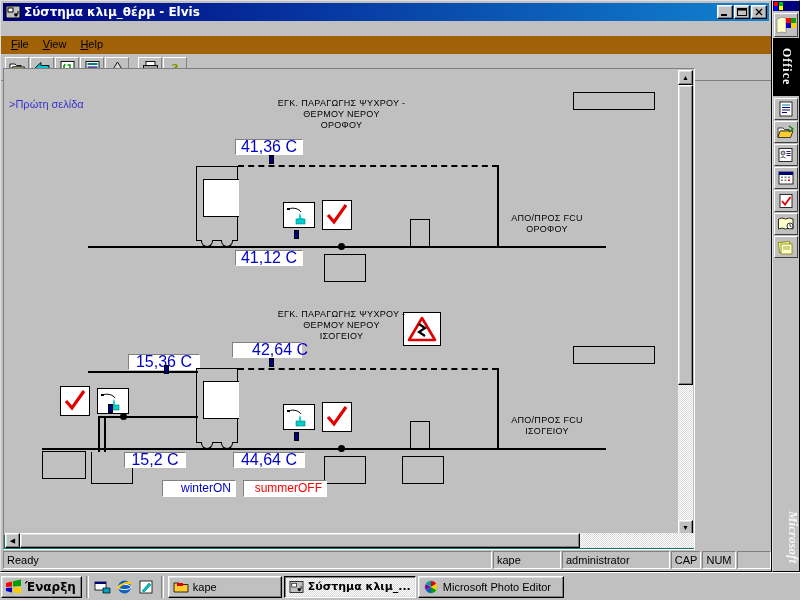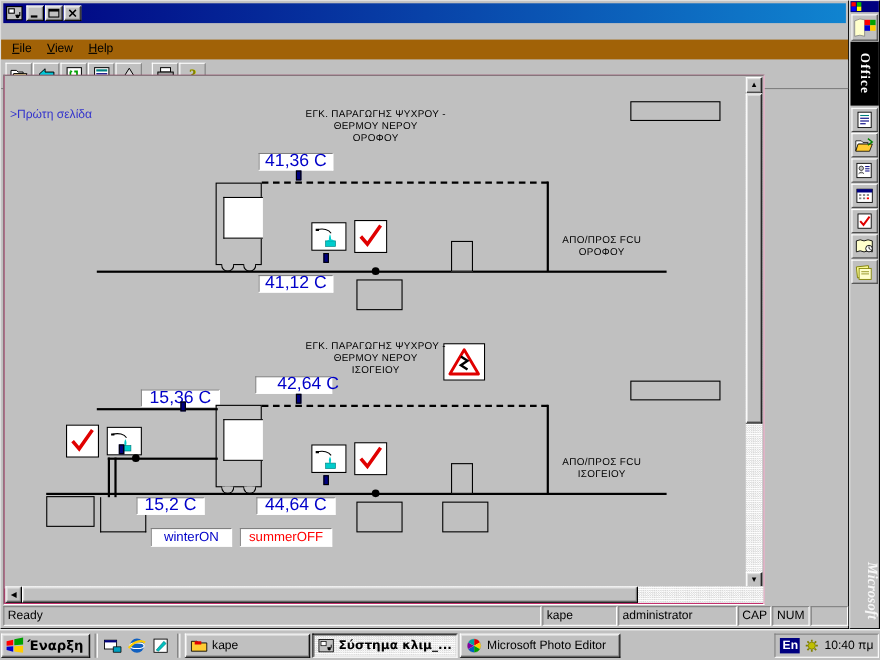--- a/index.html
+++ b/index.html
@@ -101,21 +101,21 @@
     border-color: #ffffff #808080 #808080 #ffffff;
     display: flex; align-items: center; justify-content: center;
   }
   .tb-gap { width: 8px; }
 
   
   #client {
     position: absolute;
     left: 2px; top: 67px;
     width: 692px; height: 482px;
-    background: #be185d;
+    background: #0f766e;
     border: 1px solid;
     border-color: #808080 #ffffff #ffffff #808080;
     overflow: hidden;
   }
   #canvas {
     position: absolute;
     left: 0; top: 0;
     width: 752px; height: 466px;
     background: #c0c0c0;
     overflow: hidden;
@@ -329,23 +329,24 @@
     white-space: nowrap;
   }
   .state-btn {
     position: absolute;
     background: #ffffff;
     border: 1px solid;
     border-color: #808080 #ffffff #ffffff #808080;
     font-size: 12px;
     height: 17px;
     line-height: 15px;
-    text-align: center;
+    text-align: right;
     padding: 0 4px;
     font-family: "Liberation Sans", sans-serif;
+    margin-left: 25px;
   }
   .state-btn.on  { color: #0000c8; }
   .state-btn.off { color: #ff0000; }
 
   .box-grey {
     position: absolute;
     background: #c0c0c0;
     border: 1px solid #000;
   }
   .chiller {
@@ -404,20 +405,21 @@
 
   <div id="title-bar">
     <div id="title-icon">
       <svg width="16" height="14" viewBox="0 0 16 14">
         <rect x="1" y="1" width="14" height="12" fill="#c0c0c0" stroke="#000"></rect>
         <rect x="3" y="3" width="5" height="4" fill="#ffffff" stroke="#000"></rect>
         <path d="M9 9 L13 9 L13 6" stroke="#000" fill="none"></path>
         <circle cx="11" cy="10" r="1.6" fill="#000"></circle>
       </svg>
     </div>
+    <div id="title-text">Σύστημα κλιμ_θέρμ - Elvis</div>
     <div class="ctl-btns">
       <div class="ctl-btn">
         <svg width="14" height="12">
             <rect x="3" y="8" width="6" height="2" fill="#000"></rect>
           </svg>
       </div>
       <div class="ctl-btn">
         <svg width="14" height="12">
             <rect x="2.5" y="2.5" width="9" height="7" fill="none" stroke="#000"></rect>
             <rect x="2.5" y="2.5" width="9" height="2" fill="#000"></rect>
@@ -794,24 +796,13 @@
       <path d="M8 7 L8 1 A6 6 0 0 1 13.2 4Z" fill="#e00000"></path>
       <path d="M8 7 L13.2 4 A6 6 0 0 1 13.2 10Z" fill="#ffcc00"></path>
       <path d="M8 7 L13.2 10 A6 6 0 0 1 8 13Z" fill="#00a000"></path>
       <path d="M8 7 L8 13 A6 6 0 0 1 2.8 10Z" fill="#0060c0"></path>
       <path d="M8 7 L2.8 10 A6 6 0 0 1 2.8 4Z" fill="#8000a0"></path>
       <path d="M8 7 L2.8 4 A6 6 0 0 1 8 1Z" fill="#00a0a0"></path>
     </svg>
     <span>Microsoft Photo Editor</span>
   </div>
 
-  <div id="tray">
-    <div id="lang-indicator">En</div>
-    <svg width="14" height="14" viewBox="0 0 14 14">
-      <circle cx="7" cy="7" r="3.2" fill="#c0c000" stroke="#808000" stroke-width=".8"></circle>
-      <g stroke="#808000" stroke-width="1.6">
-        <path d="M7 1.5 V3.5 M7 10.5 V12.5 M1.5 7 H3.5 M10.5 7 H12.5"></path>
-        <path d="M3 3 L4.4 4.4 M9.6 9.6 L11 11 M11 3 L9.6 4.4 M4.4 9.6 L3 11"></path>
-      </g>
-    </svg>
-    <span>10:40 πμ</span>
-  </div>
 </div>
 
 </body></html>

